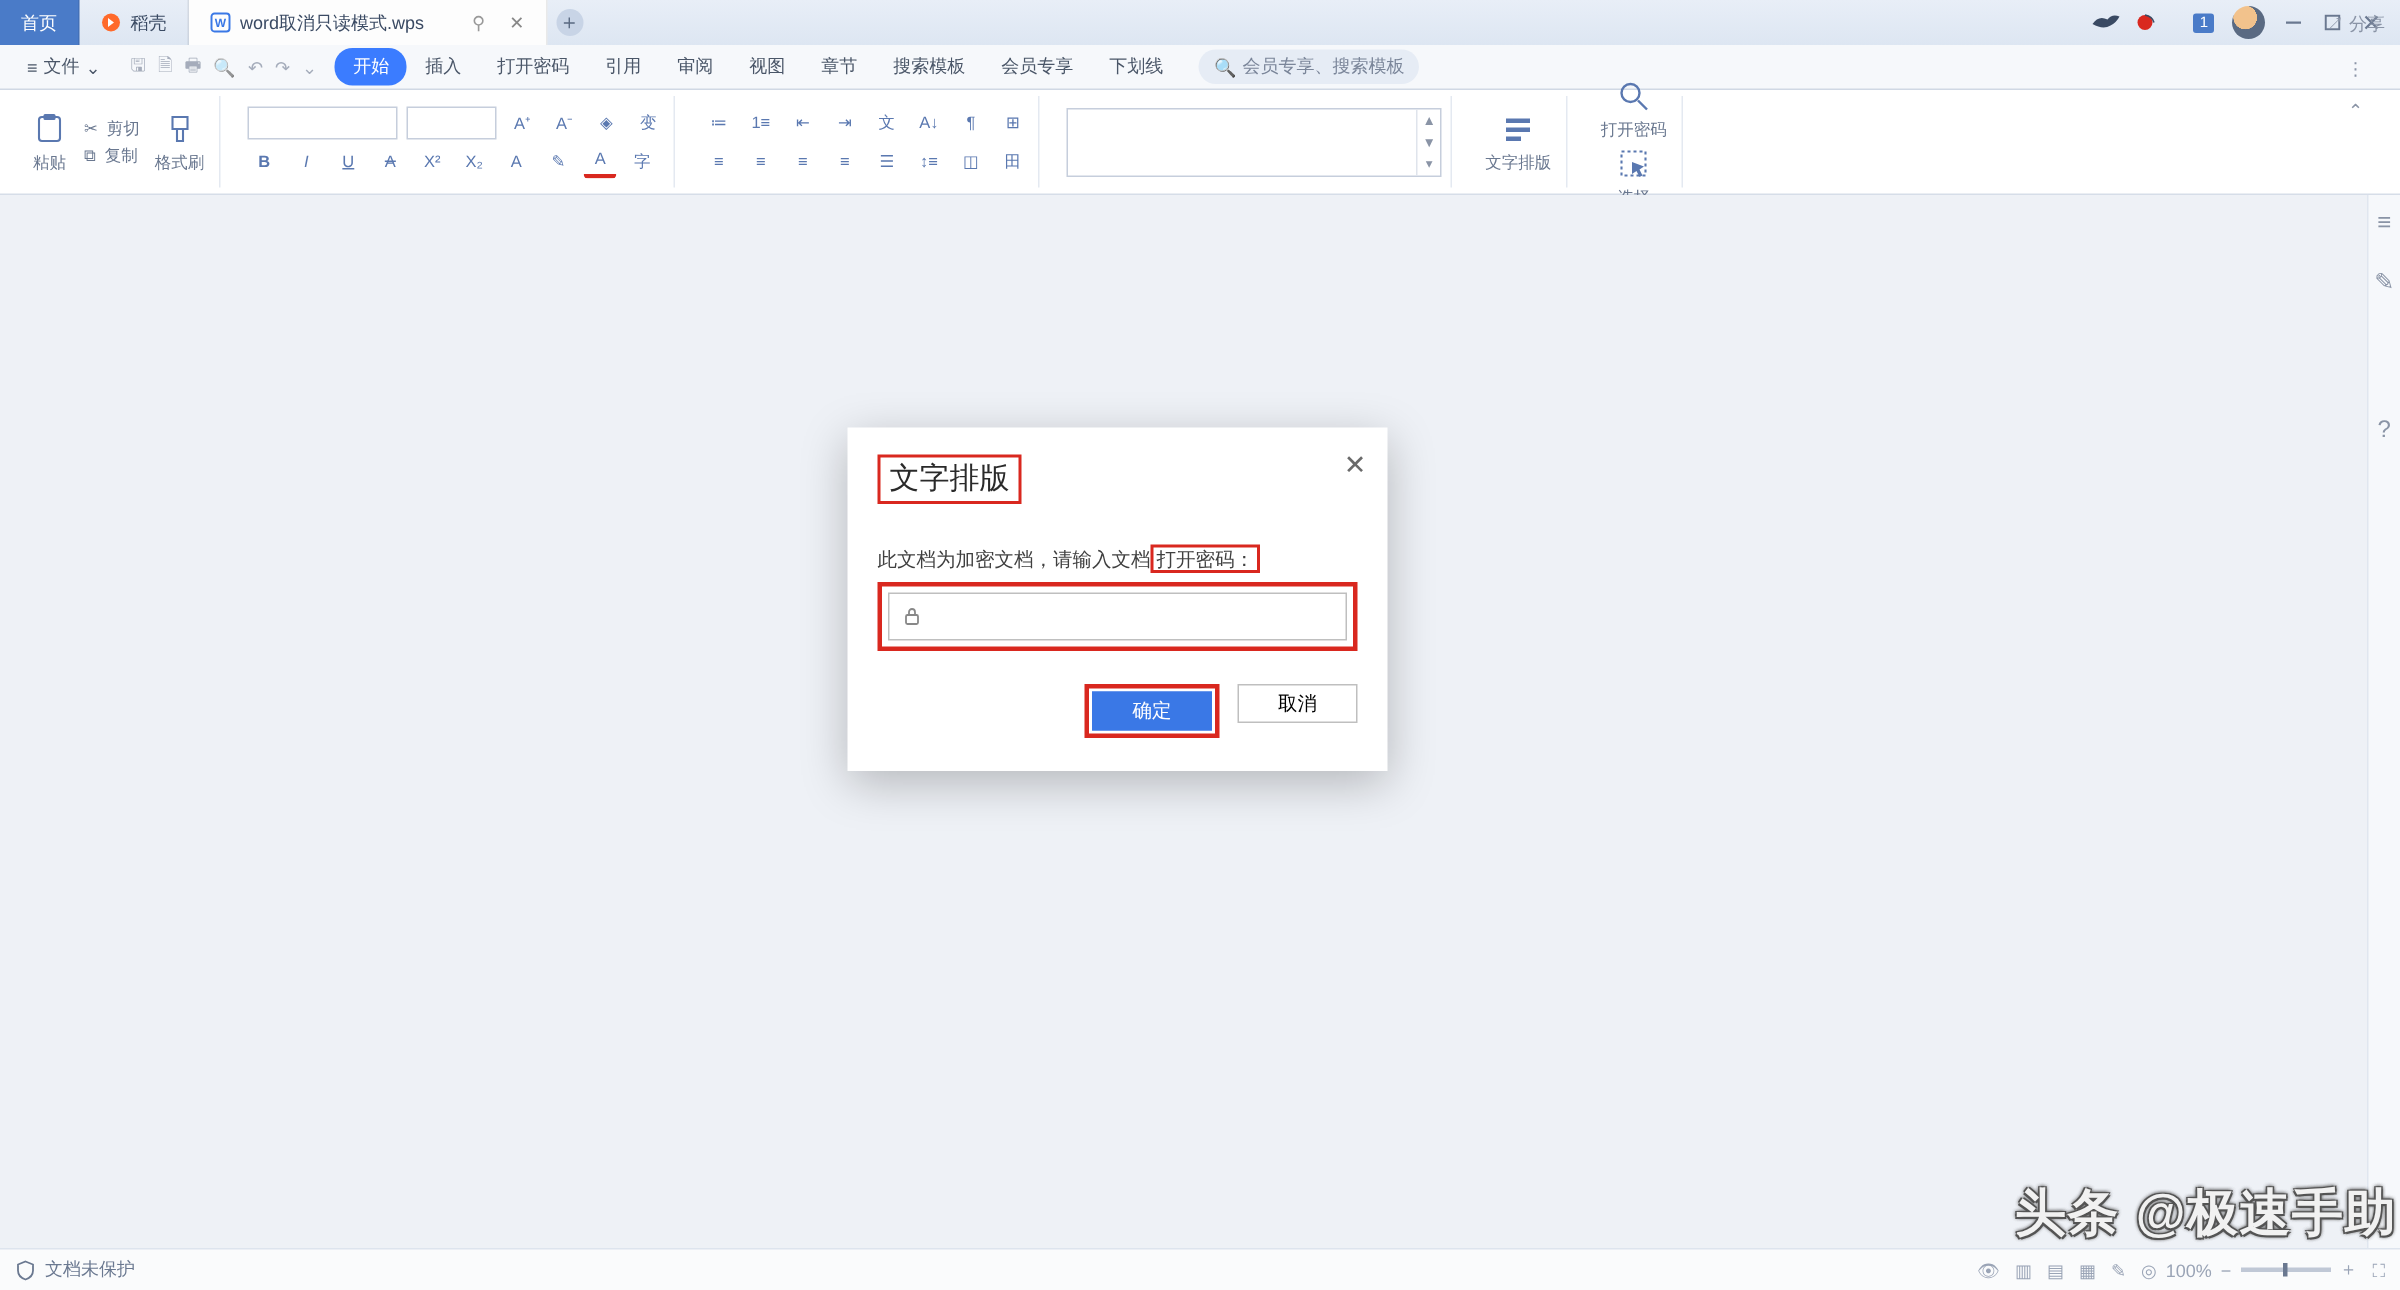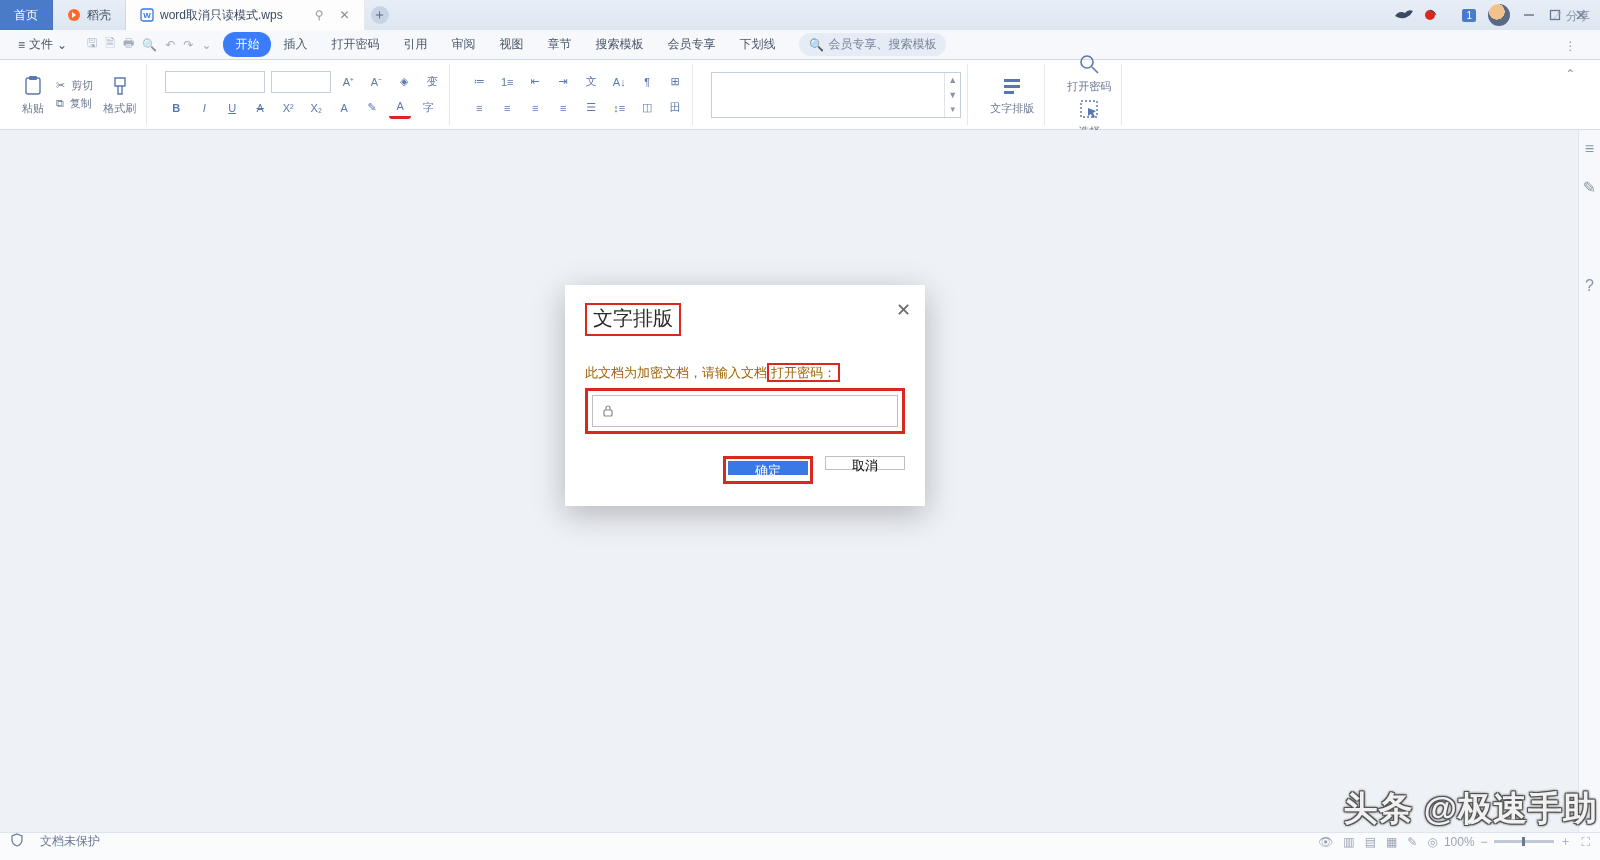--- a/index.html
+++ b/index.html
@@ -47,36 +47,36 @@
 .stylebox .arrows { width:16px; display:flex; flex-direction:column; border-left:1px solid #dfe4ec; height:100%; }
 .stylebox .arrows div { flex:1; display:flex; align-items:center; justify-content:center; color:#8a94a6; font-size:9px; }
 
 
 .canvas { position:absolute; top:130px; left:0; right:22px; bottom:28px; background:#eef1f6; }
 
 
 .rightrail { position:absolute; right:0; top:130px; width:22px; bottom:28px; background:#f6f8fb; border-left:1px solid #e0e6ef; display:flex; flex-direction:column; align-items:center; padding-top:10px; gap:20px; color:#8a94a6; }
 
 
-.statusbar { position:absolute; bottom:0; left:0; right:0; height:28px; background:#fafbfc; border-top:1px solid #dde4ee; display:flex; align-items:flex-start; font-size:12px; color:#6a7890; padding:0 10px;gap:10px; }
+.statusbar { position:absolute; bottom:0; left:0; right:0; height:28px; background:#fafbfc; border-top:1px solid #dde4ee; display:flex; align-items:center; font-size:12px; color:#6a7890; padding:0 10px; }
 .statusbar .right { margin-left:auto; display:flex; align-items:center; gap:10px; color:#9aa4b6; }
 .statusbar .zoom { display:flex; align-items:center; gap:6px; }
 
 
 .dialog { position:absolute; left:565px; top:285px; width:360px; background:#fff; box-shadow:0 8px 30px rgba(0,0,0,.25); padding:18px 20px 22px; }
 .dialog .titlebox { display:inline-block; border:2px solid #d9281f; padding:0 6px 2px; font-size:20px; color:#2a2a2a; }
 .dialog .closex { position:absolute; right:14px; top:14px; color:#6a6a6a; font-size:18px; cursor:pointer; }
-.dialog .prompt { margin-top:28px; font-size:13px; color:#a16207; }
+.dialog .prompt { margin-top:28px; font-size:13px; color:#404040; }
 .dialog .prompt .hl { border:2px solid #d9281f; padding:0 2px; }
 .dialog .pwdwrap { margin-top:6px; border:3px solid #d9281f; padding:4px; }
 .dialog .pwdfield { border:1px solid #bfbfbf; height:32px; display:flex; align-items:center; padding:0 8px; gap:6px; }
 .dialog .pwdfield input { border:none; outline:none; flex:1; font-size:14px; }
 .dialog .btns { margin-top:22px; display:flex; justify-content:flex-end; gap:12px; }
 .dialog .btnwrap { border:3px solid #d9281f; padding:2px; }
-.dialog button { height:14px; padding:0 26px; font-size:13px; border:1px solid #bfbfbf; background:#fff; cursor:pointer; }
+.dialog button { height:26px; padding:0 26px; font-size:13px; border:1px solid #bfbfbf; background:#fff; cursor:pointer; }
 .dialog button.primary { background:#3a78e6; color:#fff; border-color:#3a78e6; }
 
 
 .watermark { position:absolute; right:2px; bottom:28px; font-size:34px; font-weight:700; color:rgba(255,255,255,.92); text-shadow:0 0 3px #555,0 0 3px #555,0 0 3px #555,1px 1px 0 #555,-1px -1px 0 #555,1px -1px 0 #555,-1px 1px 0 #555; letter-spacing:1px; }
 
 svg { display:block; }
 </style>
 </head>
 <body>
 

